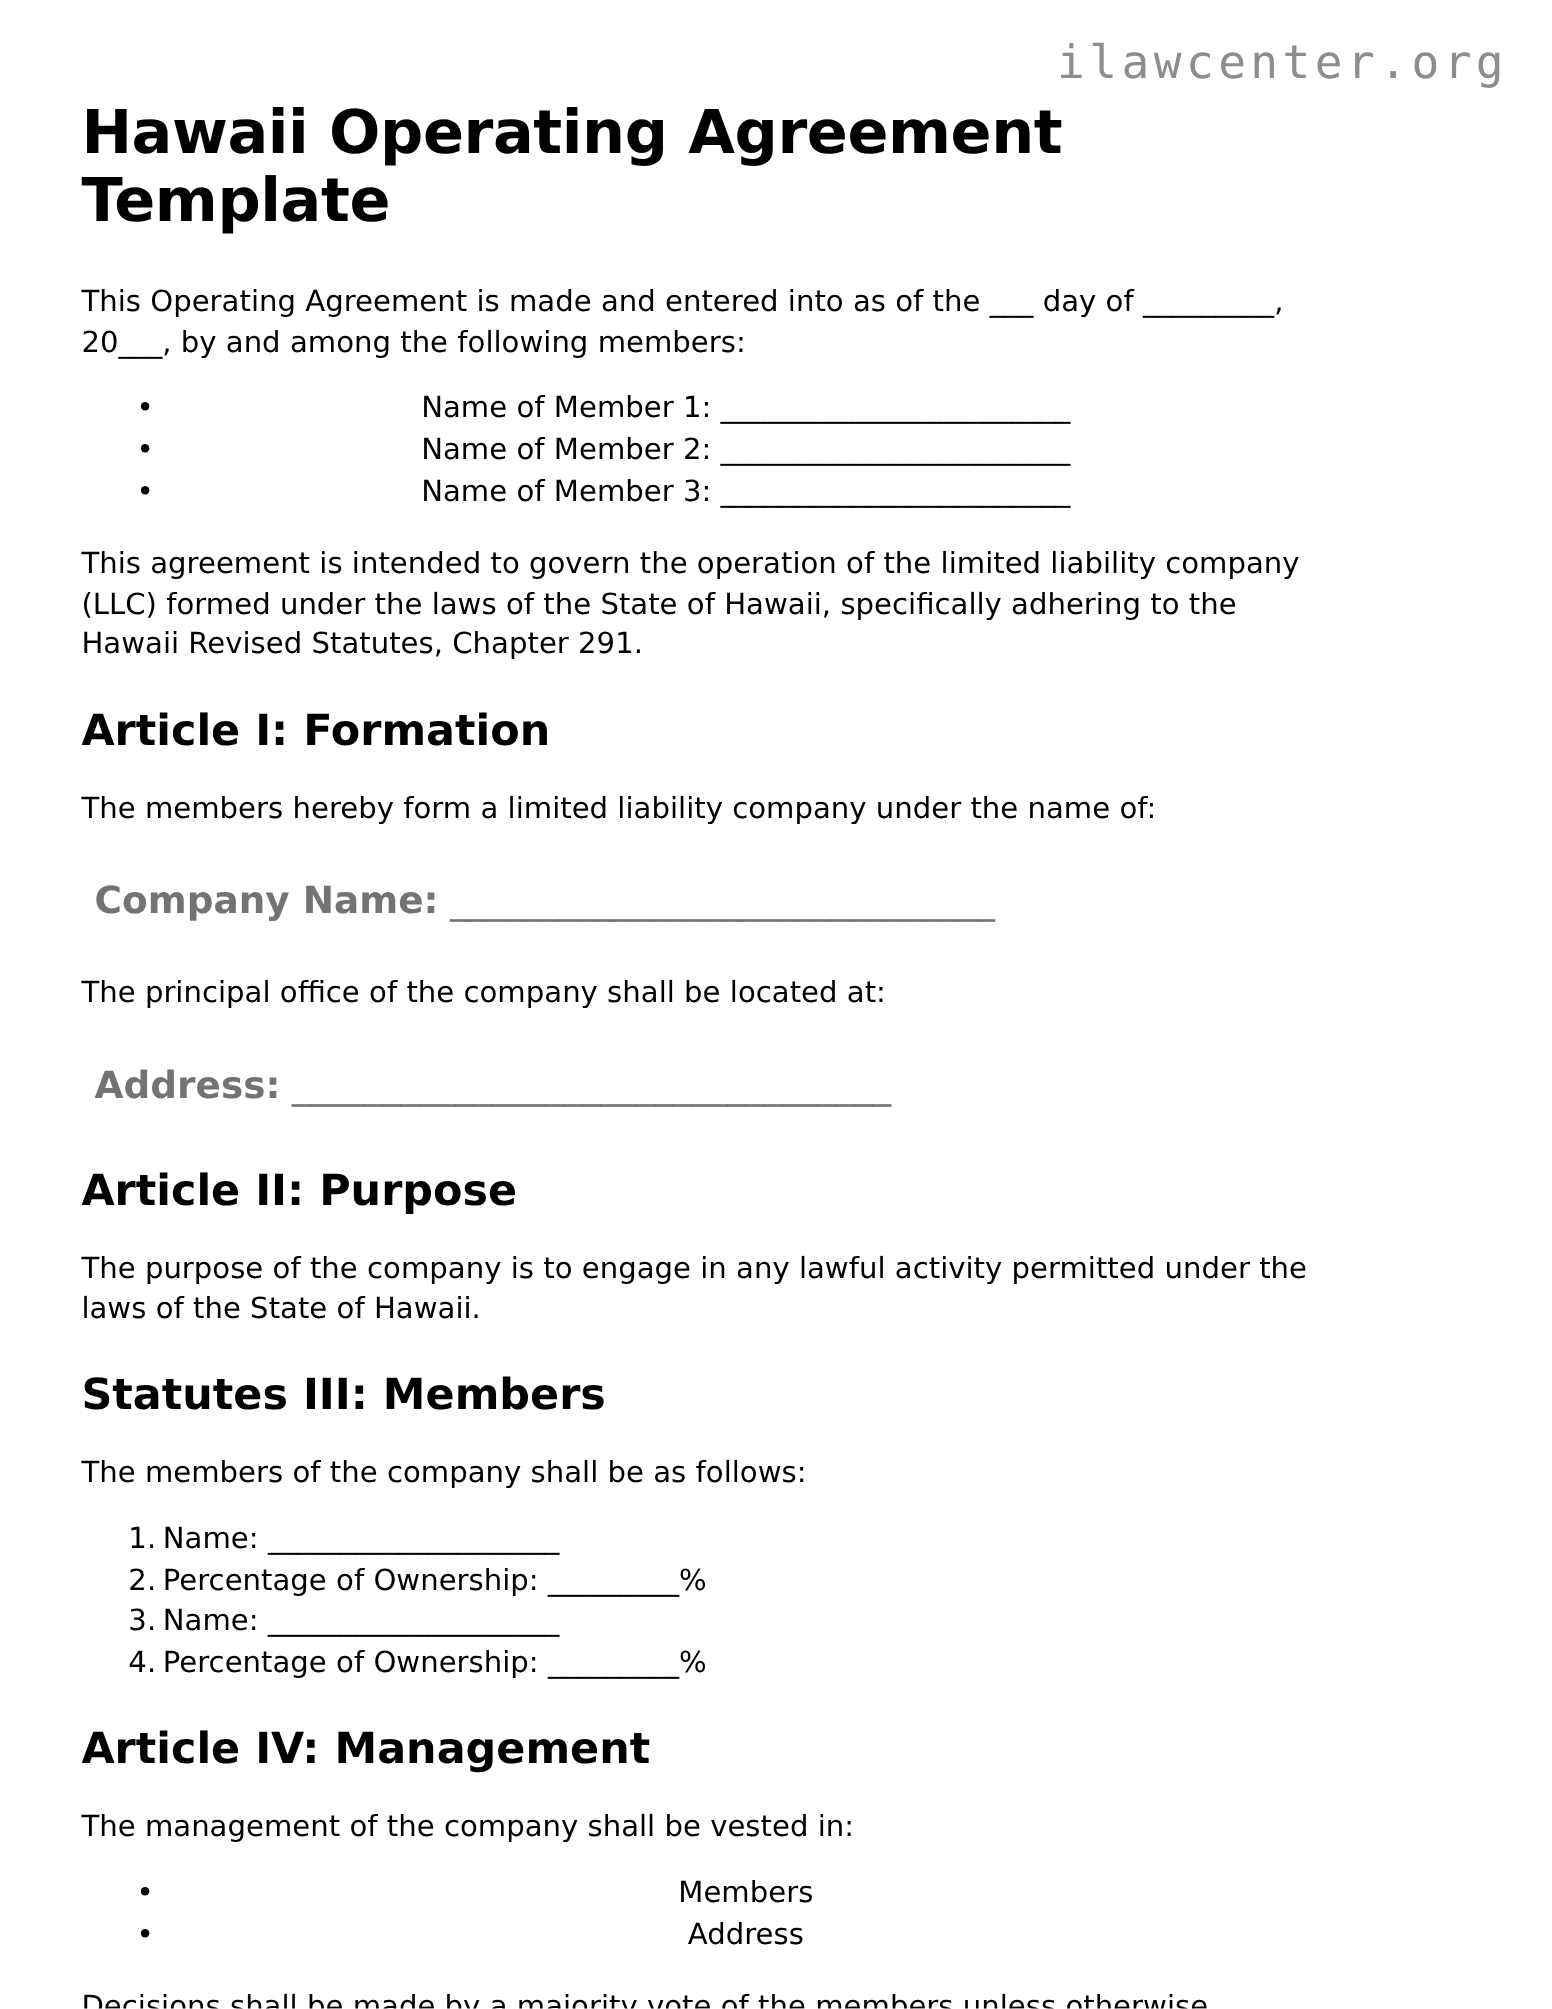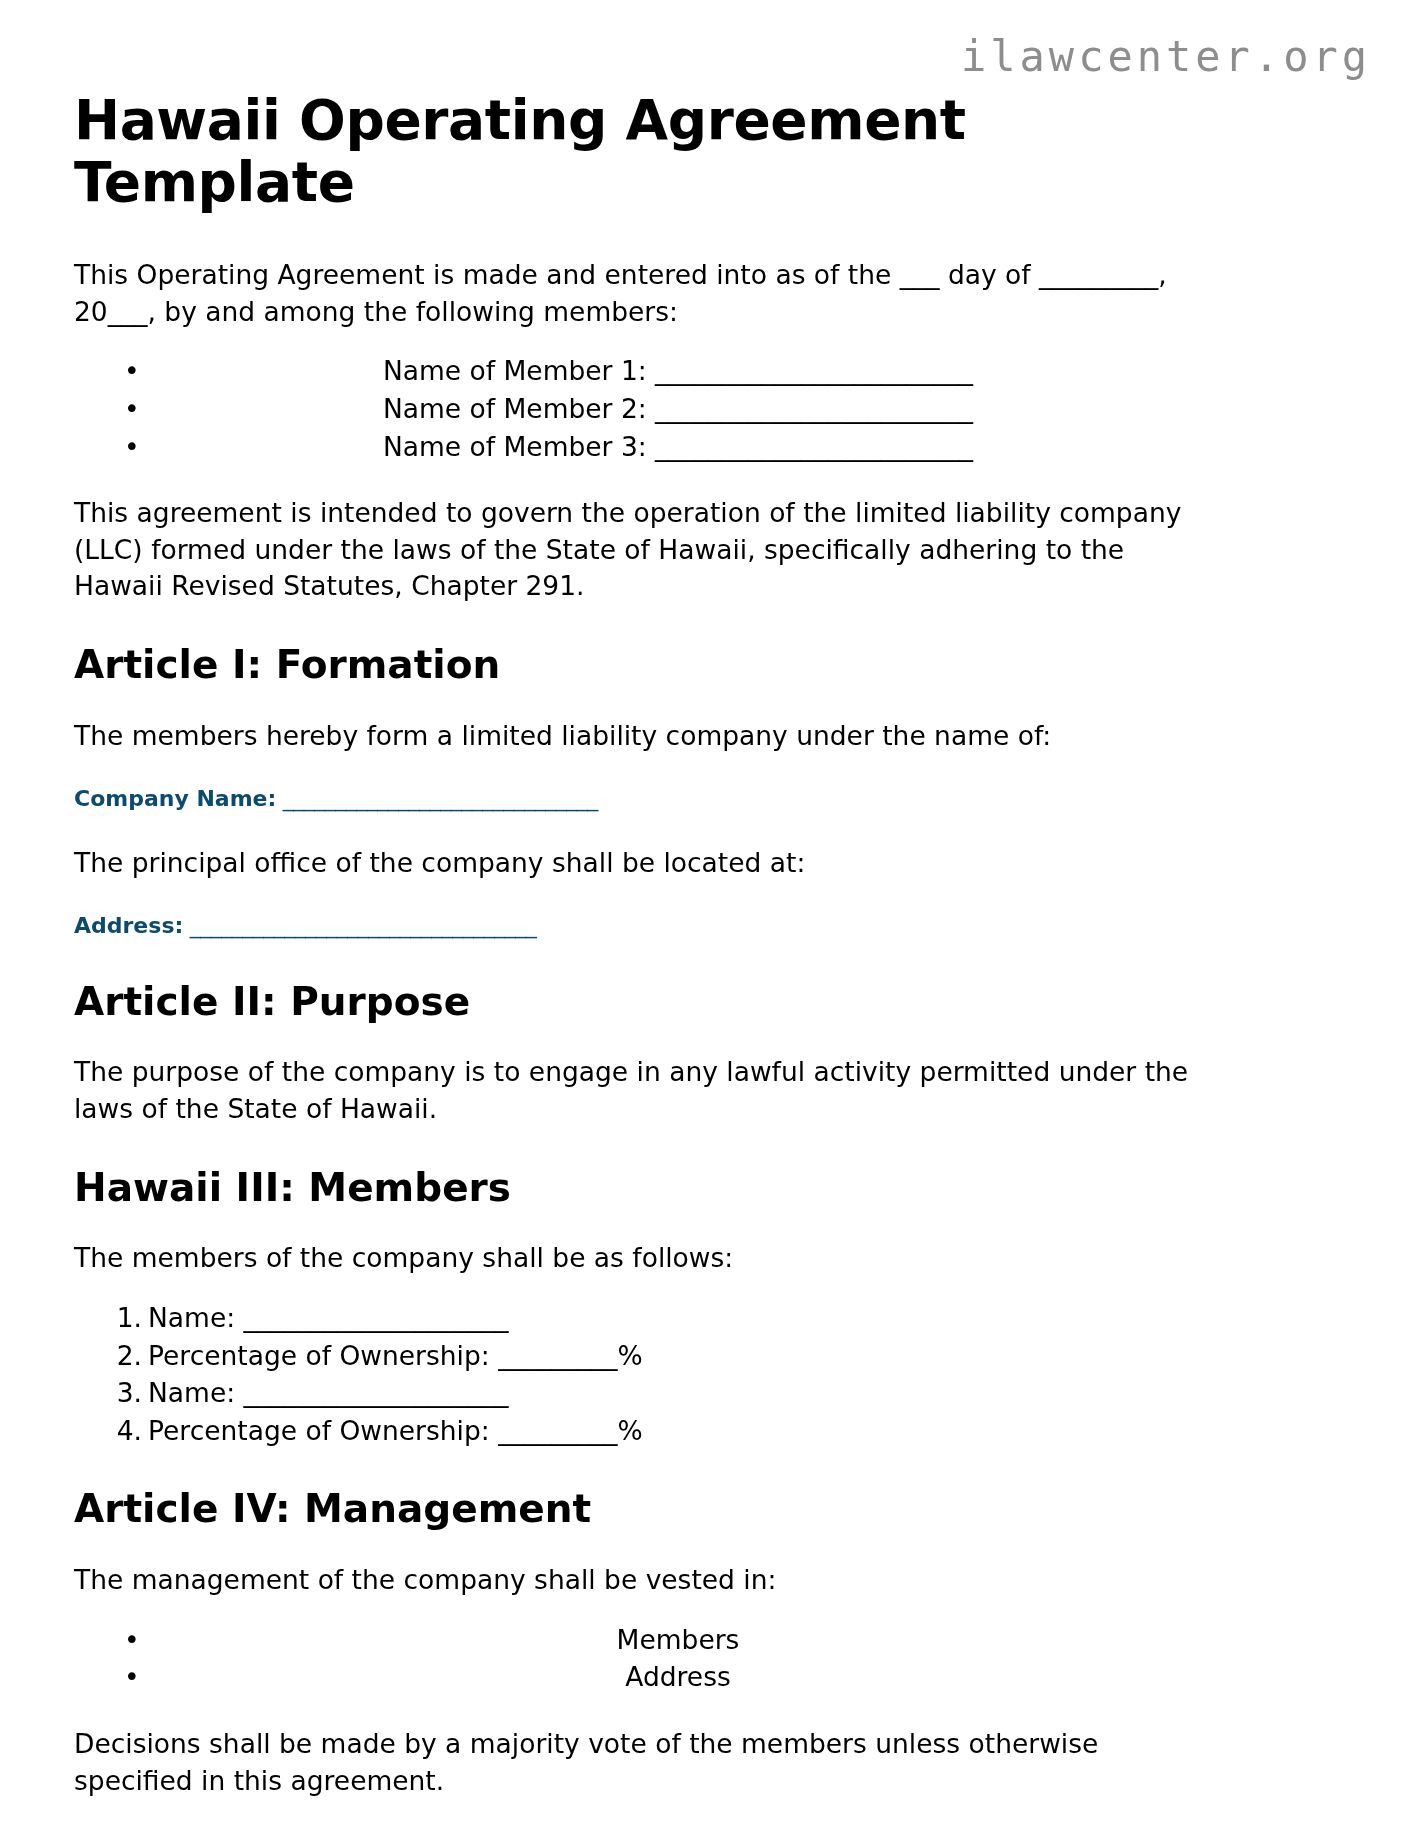--- a/index.html
+++ b/index.html
@@ -117,24 +117,24 @@
     text-align: right;
   }
   .blank-line {
     letter-spacing: -0.5px;
   }
   .bold-label {
     font-weight: bold;
   }
   p.field-line {
     font-family: "DejaVu Sans", sans-serif;
-    font-size: 22px;
+    font-size: 34px;
     line-height: 1.38;
-    margin: 0;
-    color: #0c4a6e;
+    margin: 12px;
+    color: #737373;
   }
 </style>
 </head>
 <body>
 
 <div class="page">
 
   <div class="watermark">ilawcenter.org</div>
 
   <div class="content">
@@ -180,21 +180,21 @@
     <div class="spacer-lg"></div>
 
     <h2 class="article-heading">Article II: Purpose</h2>
 
     <div class="spacer-md"></div>
 
     <p class="para">The purpose of the company is to engage in any lawful activity permitted under the laws of the State of Hawaii.</p>
 
     <div class="spacer-lg"></div>
 
-    <h2 class="article-heading">Hawaii III: Members</h2>
+    <h2 class="article-heading">Statutes III: Members</h2>
 
     <div class="spacer-md"></div>
 
     <p class="para">The members of the company shall be as follows:</p>
 
     <div class="spacer-sm"></div>
 
     <ol class="numbers">
       <li>Name: ____________________</li>
       <li>Percentage of Ownership: _________%</li>

